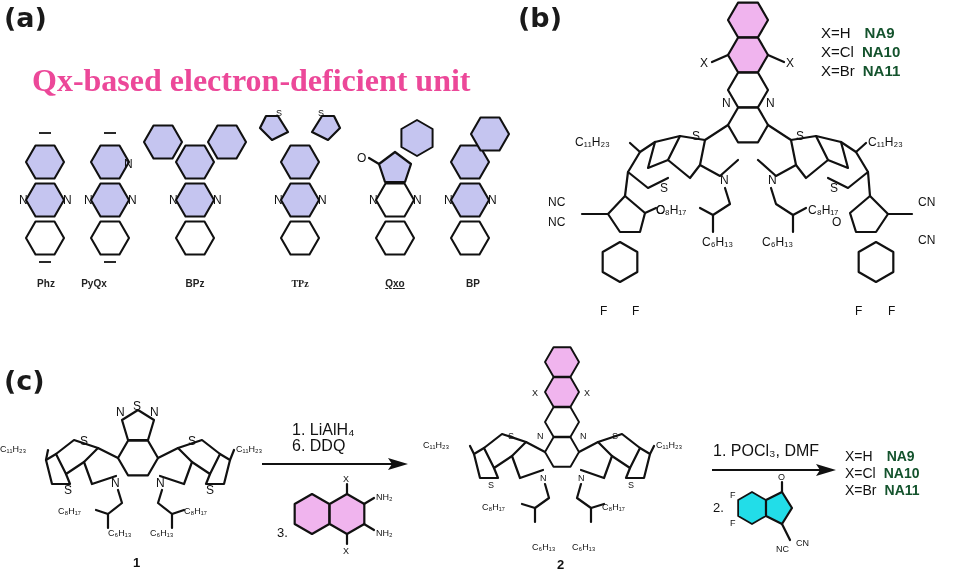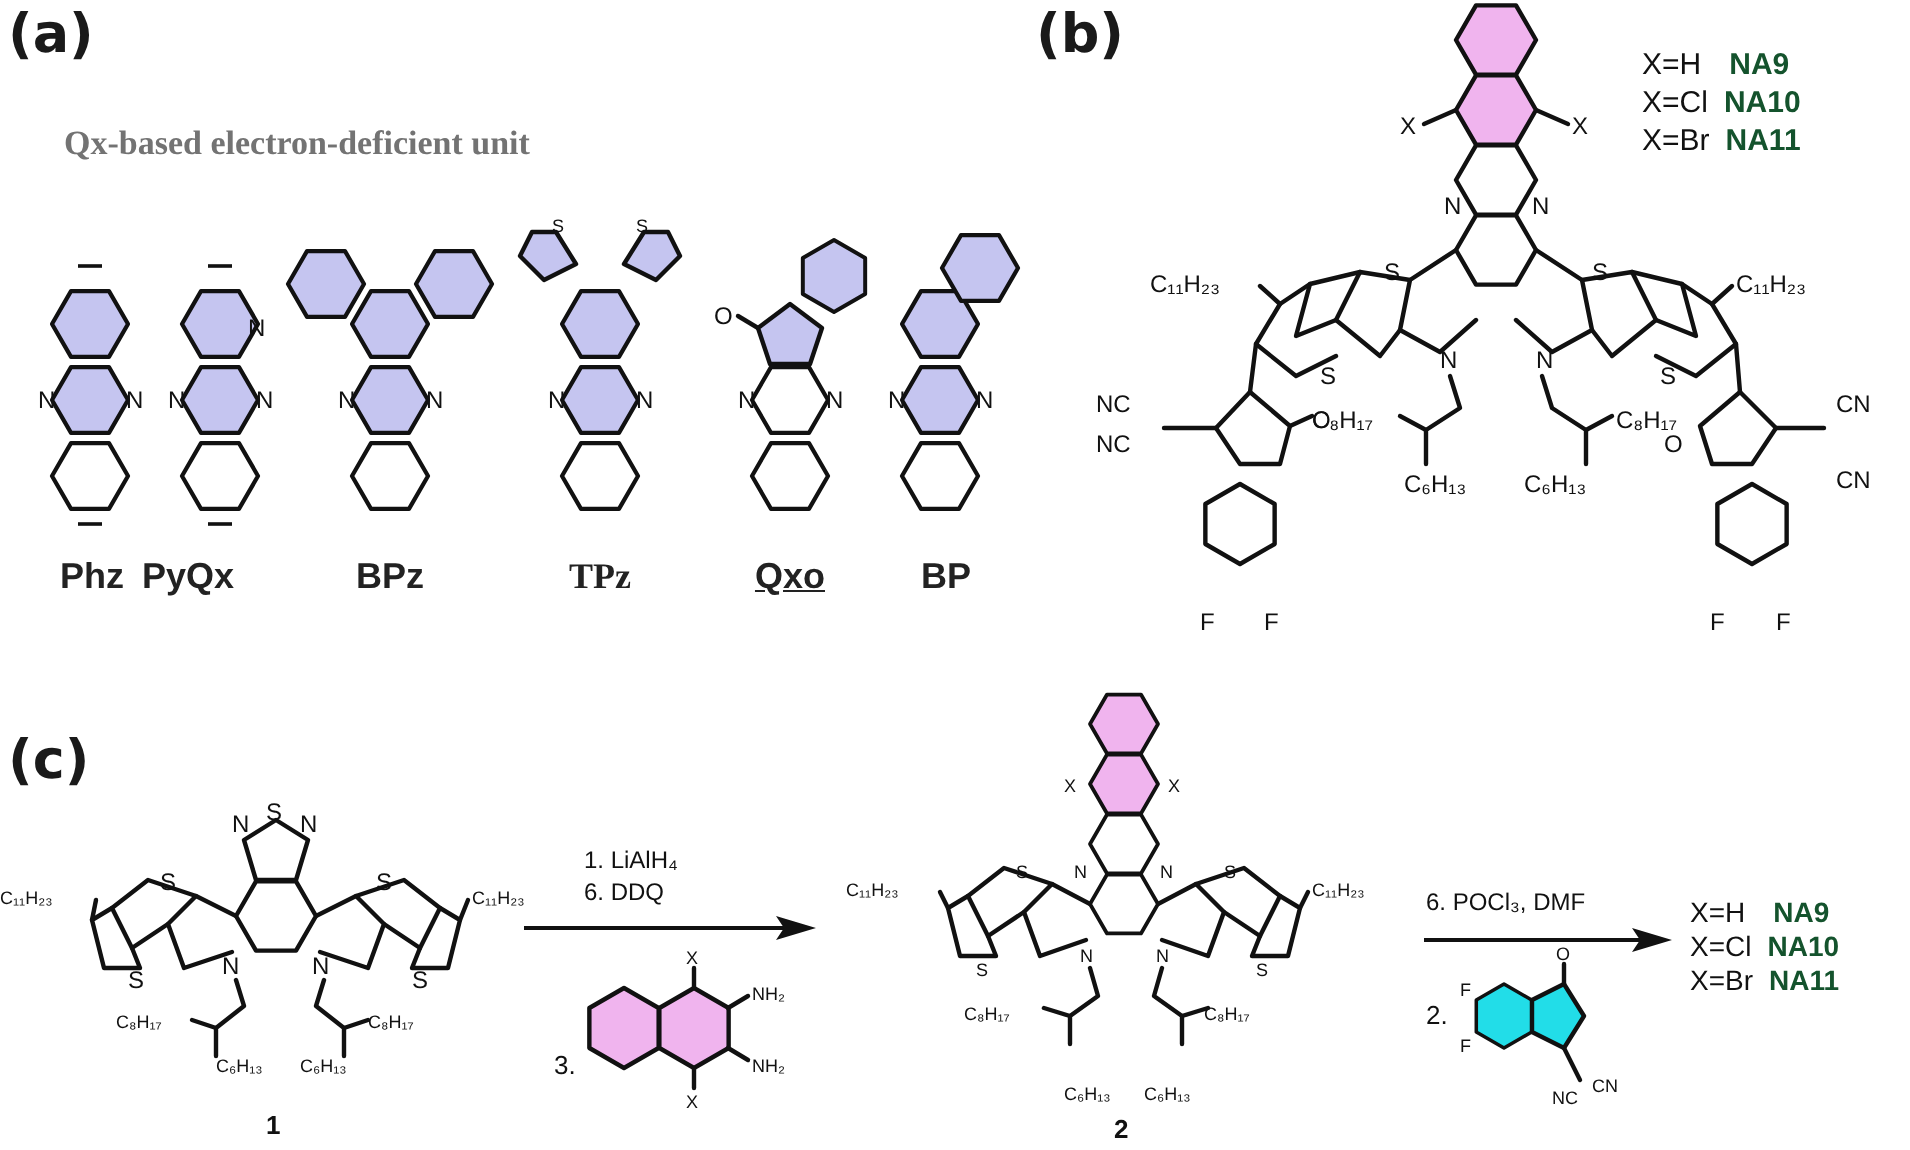--- a/index.html
+++ b/index.html
@@ -1,31 +1,31 @@
 <!DOCTYPE html>
 <html><head>
 <meta charset="utf-8">
 <style>
   html, body { margin: 0; padding: 0; background: #ffffff; }
   body { width: 955px; height: 575px; position: relative; overflow: hidden; font-family: "Liberation Sans", sans-serif; color: #111; }
   .panel-label { position: absolute; font-family: "DejaVu Sans", sans-serif; font-weight: bold; font-size: 27px; color: #1a1a1a; }
-  .heading { position: absolute; font-family: "Liberation Serif", serif; font-weight: bold; font-size: 17px; color: #737373; }
-  .mol-label { position: absolute; font-family: "Liberation Sans", sans-serif; font-weight: bold; font-size: 18px; text-align: center; width: 60px; color: #222; }
+  .heading { position: absolute; font-family: "Liberation Serif", serif; font-weight: bold; font-size: 32px; color: #ec4899; }
+  .mol-label { position: absolute; font-family: "Liberation Sans", sans-serif; font-weight: bold; font-size: 10px; text-align: center; width: 60px; color: #222; }
   svg.canvas { position: absolute; left: 0; top: 0; }
   .bond { stroke: #111; stroke-width: 2.2; fill: none; stroke-linejoin: round; stroke-linecap: round; }
   .inner { stroke: #111; stroke-width: 1.8; fill: none; }
   .fill-blue { fill: #c5c5f0; }
   .fill-pink { fill: #f0b4ee; }
   .fill-cyan { fill: #22dde8; }
   .atom { font-family: "Liberation Sans", sans-serif; font-size: 12px; fill: #111; }
   .atom-sm { font-family: "Liberation Sans", sans-serif; font-size: 9px; fill: #111; }
   .legend { position: absolute; font-family: "Liberation Sans", sans-serif; font-size: 15px; line-height: 19px; color: #111; }
   .legend .row { white-space: nowrap; }
   .legend .name { color: #14532d; font-weight: bold; margin-left: 8px; }
-  .cond { position: absolute; font-family: "Liberation Sans", sans-serif; font-size: 12px; line-height: 16px; color: #111; white-space: nowrap; }
+  .cond { position: absolute; font-family: "Liberation Sans", sans-serif; font-size: 16px; line-height: 16px; color: #111; white-space: nowrap; }
   .cmpd-num { position: absolute; font-family: "Liberation Sans", sans-serif; font-weight: bold; font-size: 13px; }
 </style>
 </head>
 <body>
 
 <div class="panel-label" style="left:4px;top:2px;">(a)</div>
 <div class="heading" style="left:32px;top:62px;">Qx-based electron-deficient unit</div>
 <div class="panel-label" style="left:518px;top:2px;">(b)</div>
 <div class="panel-label" style="left:4px;top:365px;">(c)</div>
 
@@ -41,21 +41,21 @@
   <div class="row"><span>X=Cl</span><span class="name">NA10</span></div>
   <div class="row"><span>X=Br</span><span class="name">NA11</span></div>
 </div>
 
 <div class="cond" style="left:292px;top:422px;">
   <div>1. LiAlH₄</div>
   <div>6. DDQ</div>
 </div>
 <div class="cond" style="left:277px;top:525px;font-size:13px;">3.</div>
 <div class="cond" style="left:713px;top:443px;">
-  <div>6. POCl₃, DMF</div>
+  <div>1. POCl₃, DMF</div>
 </div>
 <div class="cond" style="left:713px;top:500px;font-size:13px;">2.</div>
 <div class="legend" style="left:845px;top:448px;font-size:14px;line-height:17px;">
   <div class="row"><span>X=H</span><span class="name" style="margin-left:14px">NA9</span></div>
   <div class="row"><span>X=Cl</span><span class="name">NA10</span></div>
   <div class="row"><span>X=Br</span><span class="name">NA11</span></div>
 </div>
 <div class="cmpd-num" style="left:133px;top:555px;">1</div>
 <div class="cmpd-num" style="left:557px;top:557px;">2</div>
 

